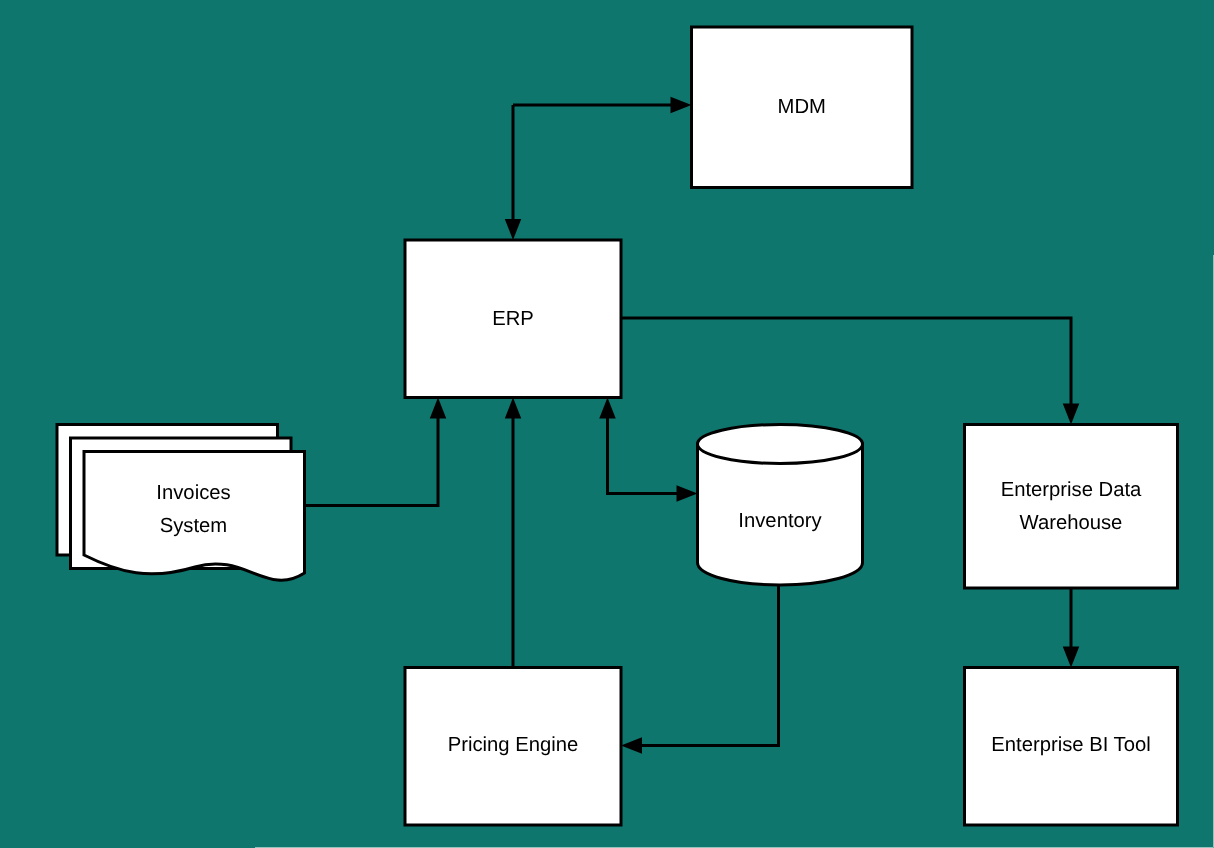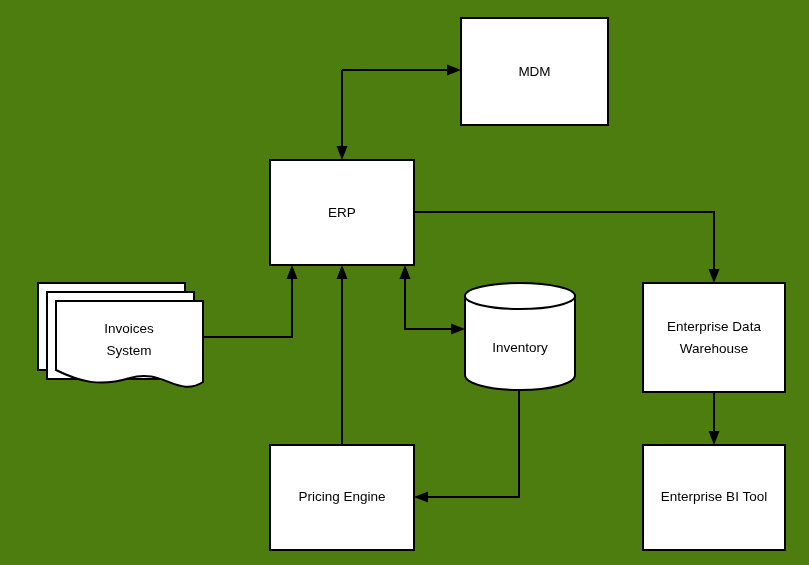--- a/index.html
+++ b/index.html
@@ -10,21 +10,21 @@
   body {
     width: 809px;
     height: 565px;
     font-family: "Liberation Sans", sans-serif;
     overflow: hidden;
   }
   #diagram-canvas {
     position: relative;
     width: 809px;
     height: 565px;
-    background: #4d7c0f;
+    background: #0f766e;
   }
   svg.diagram {
     display: block;
     width: 809px;
     height: 565px;
   }
   .shape-stroke {
     stroke: #000000;
     stroke-width: 2;
     fill: #ffffff;

